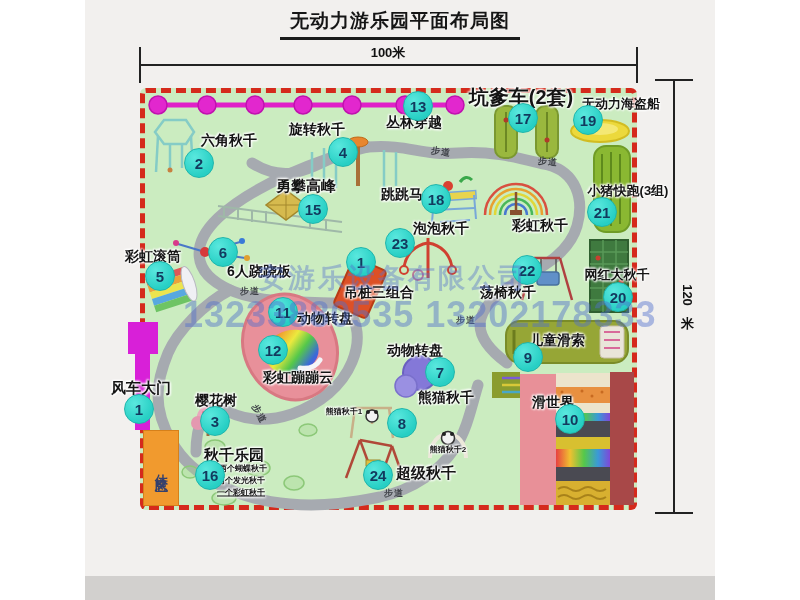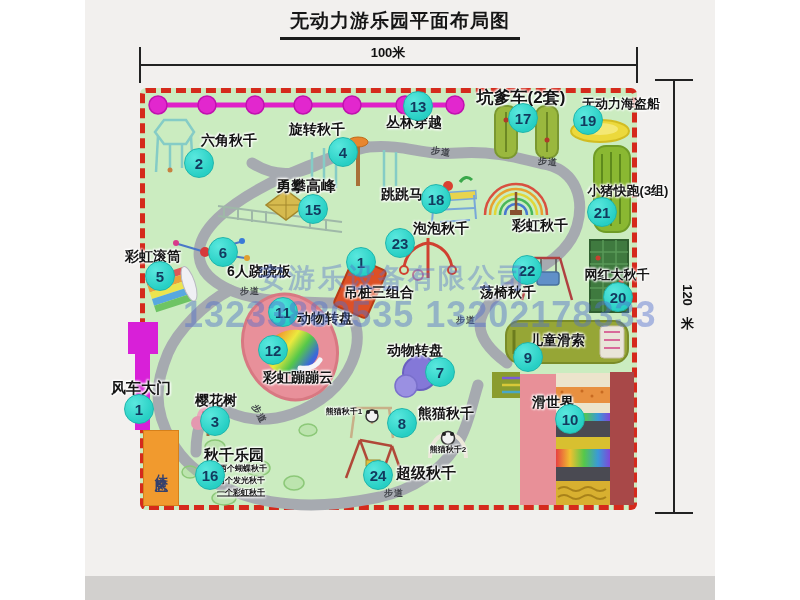--- a/index.html
+++ b/index.html
@@ -367,39 +367,39 @@
       <div class="item-label" style="left: 216px; top: 401px; font-size: 14px;">樱花树</div>
       <div class="badge" style="left: 215px; top: 421px;">3</div>
       <div class="item-label" style="left: 317px; top: 130px; font-size: 14px;">旋转秋千</div>
       <div class="badge" style="left: 343px; top: 152px;">4</div>
       <div class="item-label" style="left: 153px; top: 257px; font-size: 14px; text-align: right;">彩虹滚筒</div>
       <div class="badge" style="left: 160px; top: 276px;">5</div>
       <div class="item-label" style="left: 259px; top: 272px; font-size: 14px;">6人跷跷板</div>
       <div class="badge" style="left: 223px; top: 252px;">6</div>
       <div class="item-label" style="left: 415px; top: 351px; font-size: 14px;">动物转盘</div>
       <div class="badge" style="left: 440px; top: 372px;">7</div>
-      <div class="item-label" style="left: 446px; top: 414px; font-size: 14px;">熊猫秋千</div>
+      <div class="item-label" style="left: 446px; top: 398px; font-size: 14px;">熊猫秋千</div>
       <div class="badge" style="left: 402px; top: 423px;">8</div>
       <div class="item-label" style="left: 557px; top: 341px; font-size: 14px; font-family: Liberation Mono, monospace;">儿童滑索</div>
       <div class="badge" style="left: 528px; top: 357px;">9</div>
       <div class="item-label" style="left: 553px; top: 403px; font-size: 14px;">滑世界</div>
       <div class="badge" style="left: 570px; top: 419px;">10</div>
       <div class="item-label" style="left: 325px; top: 319px; font-size: 14px;">动物转盘</div>
       <div class="badge" style="left: 283px; top: 312px;">11</div>
       <div class="item-label" style="left: 298px; top: 378px; font-size: 14px;">彩虹蹦蹦云</div>
       <div class="badge" style="left: 273px; top: 350px;">12</div>
       <div class="item-label" style="left: 414px; top: 123px; font-size: 14px;">丛林穿越</div>
       <div class="badge" style="left: 418px; top: 106px;">13</div>
       <div class="item-label" style="left: 379px; top: 293px; font-size: 14px;">吊桩三组合</div>
       <div class="badge" style="left: 361px; top: 262px;">1</div>
       <div class="item-label" style="left: 306px; top: 186px; font-size: 15px;">勇攀高峰</div>
       <div class="badge" style="left: 313px; top: 209px;">15</div>
       <div class="item-label" style="left: 234px; top: 455px; font-size: 15px;">秋千乐园</div>
       <div class="badge" style="left: 210px; top: 475px;">16</div>
-      <div class="item-label" style="left: 521px; top: 97px; font-size: 17px;">坑爹车(2套)</div>
+      <div class="item-label" style="left: 521px; top: 97px; font-size: 20px;">坑爹车(2套)</div>
       <div class="badge" style="left: 523px; top: 118px;">17</div>
       <div class="item-label" style="left: 402px; top: 195px; font-size: 14px;">跳跳马</div>
       <div class="badge" style="left: 436px; top: 199px;">18</div>
       <div class="item-label" style="left: 621px; top: 104px; font-size: 13px;">无动力海盗船</div>
       <div class="badge" style="left: 588px; top: 120px;">19</div>
       <div class="item-label" style="left: 617px; top: 275px; font-size: 13px;">网红大秋千</div>
       <div class="badge" style="left: 618px; top: 297px;">20</div>
       <div class="item-label" style="left: 628px; top: 191px; font-size: 13px;">小猪快跑(3组)</div>
       <div class="badge" style="left: 602px; top: 212px;">21</div>
       <div class="item-label" style="left: 508px; top: 293px; font-size: 14px;">荡椅秋千</div>

